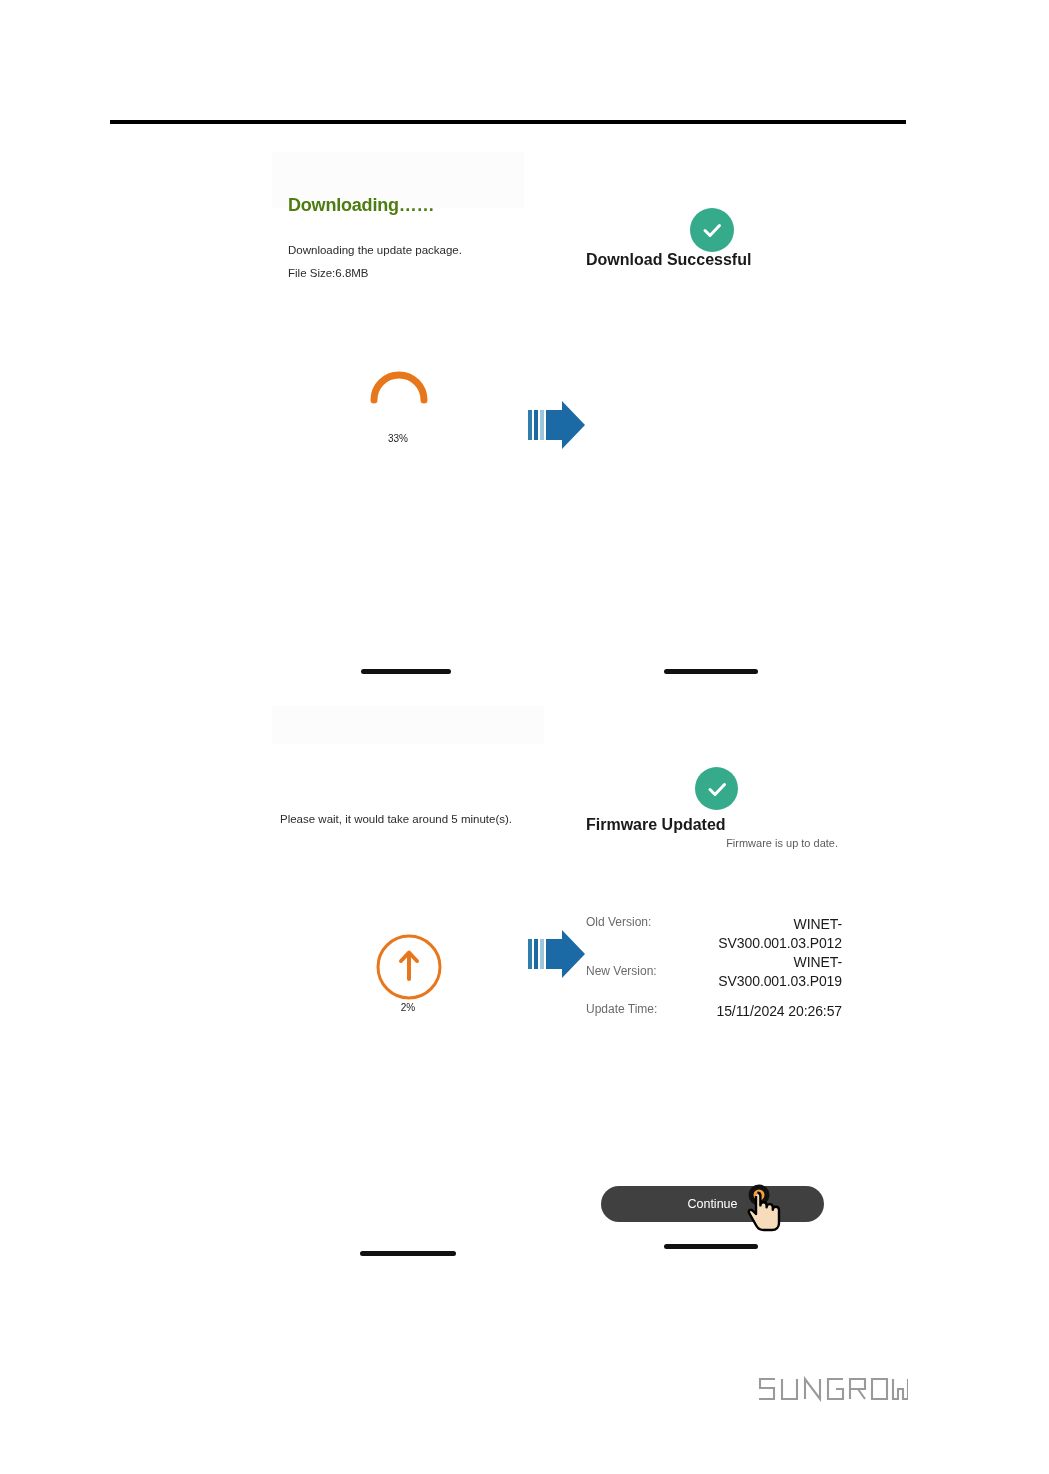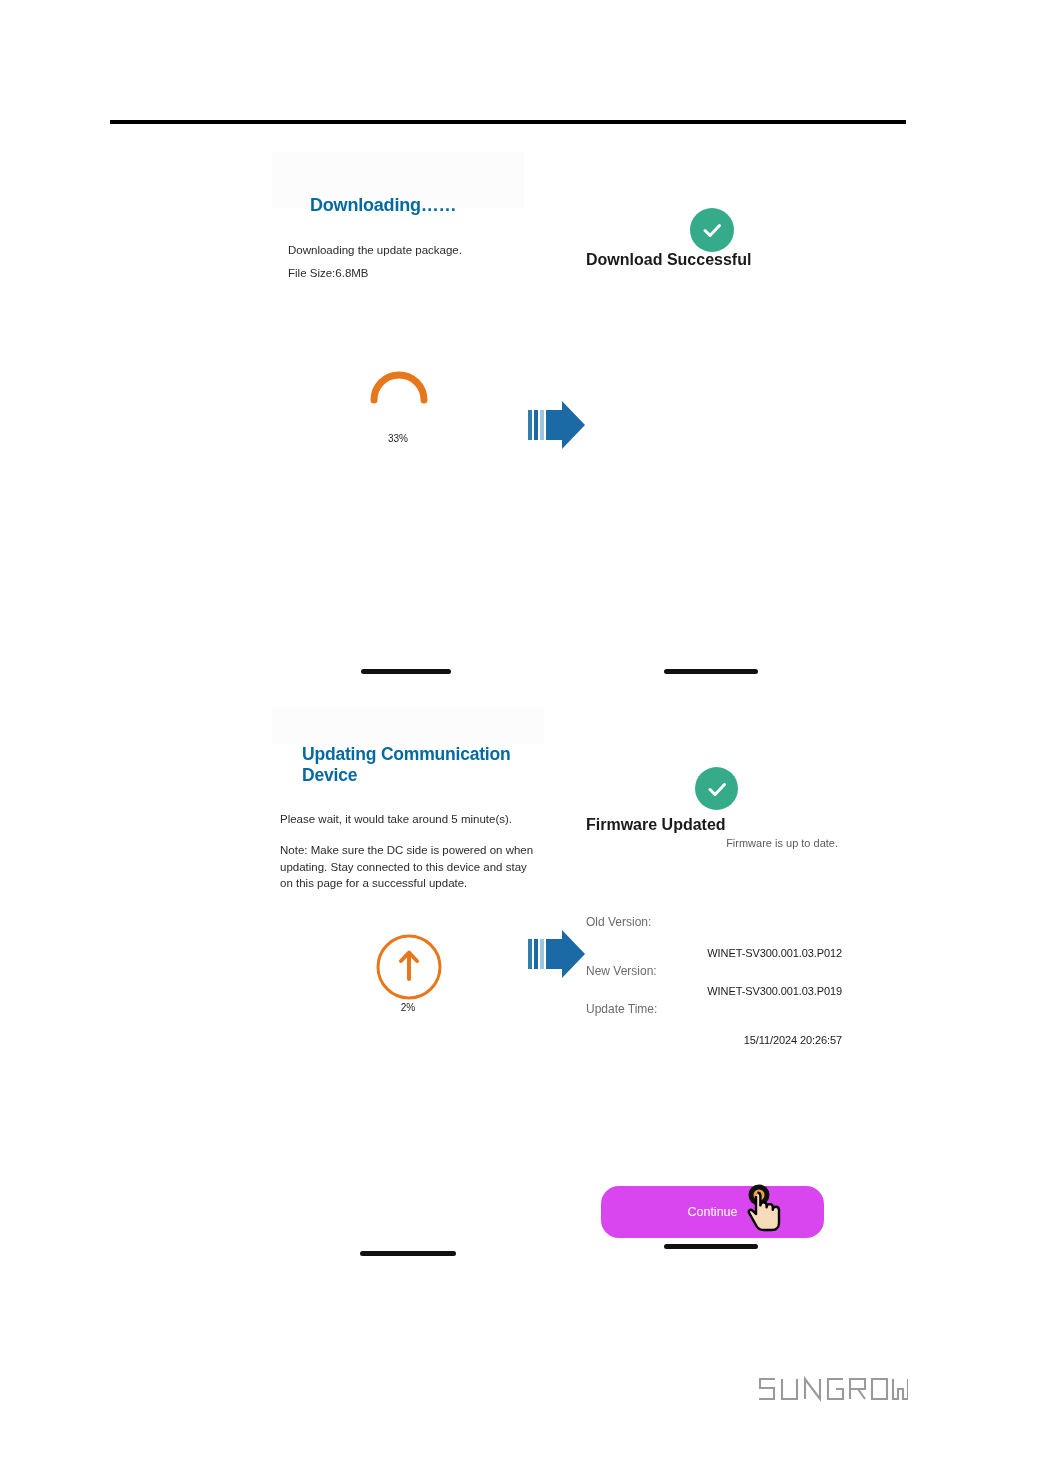--- a/index.html
+++ b/index.html
@@ -64,24 +64,23 @@
   
   #phone-firmware-updated {
     left: 586px; top: 706px; width: 252px; height: 556px;
   }
 
   
   .title-lg {
     position: absolute;
     font-size: 18px;
     font-weight: bold;
-    color: #0369a1;
+    color: #4d7c0f;
     letter-spacing: -0.2px;
     line-height: 1.1;
-    margin-left: 22px;
   }
   .body-sm {
     position: absolute;
     font-size: 11.5px;
     color: #2b2b2b;
     line-height: 1.45;
     margin-top: 19px;
   }
   .pct-label {
     position: absolute;
@@ -134,38 +133,37 @@
     align-items: flex-start;
   }
   .ver-label {
     width: 104px;
     flex: 0 0 104px;
     font-size: 12px;
     color: #6b6b6b;
   }
   .ver-value {
     flex: 1;
-    font-size: 11px;
+    font-size: 14px;
     color: #1a1a1a;
     text-align: right;
     line-height: 1.35;
     letter-spacing: -0.1px;
-    margin-top: 31px;
   }
 
   
   .continue-btn {
     position: absolute;
     left: 601px;
     top: 1186px;
     width: 223px;
-    height: 52px;
+    height: 36px;
     border: none;
     border-radius: 18px;
-    background: #d946ef;
+    background: #404040;
     color: #ffffff;
     font-size: 12.5px;
     font-family: "Liberation Sans", sans-serif;
     cursor: pointer;
     padding: 0;
   }
   .cursor-hand {
     position: absolute;
     left: 742px;
     top: 1182px;
@@ -229,25 +227,23 @@
     <rect x="6" y="9" width="4" height="30" fill="#1b6aa5"></rect>
     <rect x="12" y="9" width="4" height="30" fill="#9dc6dd"></rect>
     <path d="M18 9 H34 V0 L57 24 L34 48 V39 H18 Z" fill="#1b6aa5"></path>
   </svg>
 </div>
 
 <div class="phone" id="phone-updating">
   <div class="phone-screen"></div>
   <div class="phone-top-band" style="height:38px;"></div>
 
-  <div class="title-lg" style="left:8px; top:38px; width:230px; font-size:17.5px; line-height:1.18;">Updating Communication Device</div>
 
   <div class="body-sm" style="left:8px; top:86px; width:258px;">Please wait,  it would take around  5  minute(s).</div>
 
-  <div class="body-sm" style="left:8px; top:117px; width:254px;">Note: Make sure the DC side is powered on when updating. Stay connected to this device and stay on this page for a successful update.</div>
 
   <div class="upload-circle" style="left:102px; top:226px; width:70px; height:70px;">
     <svg width="70" height="70" viewBox="0 0 70 70">
       <circle cx="35" cy="35" r="31" fill="none" stroke="#e8761a" stroke-width="3"></circle>
       <line x1="35" y1="47" x2="35" y2="22" stroke="#e8761a" stroke-width="4" stroke-linecap="round"></line>
       <path d="M27 29 L35 20.5 L43 29" fill="none" stroke="#e8761a" stroke-width="4" stroke-linecap="round" stroke-linejoin="round"></path>
     </svg>
   </div>
 
   <div class="pct-label" style="left:0; top:296px;">2%</div>

